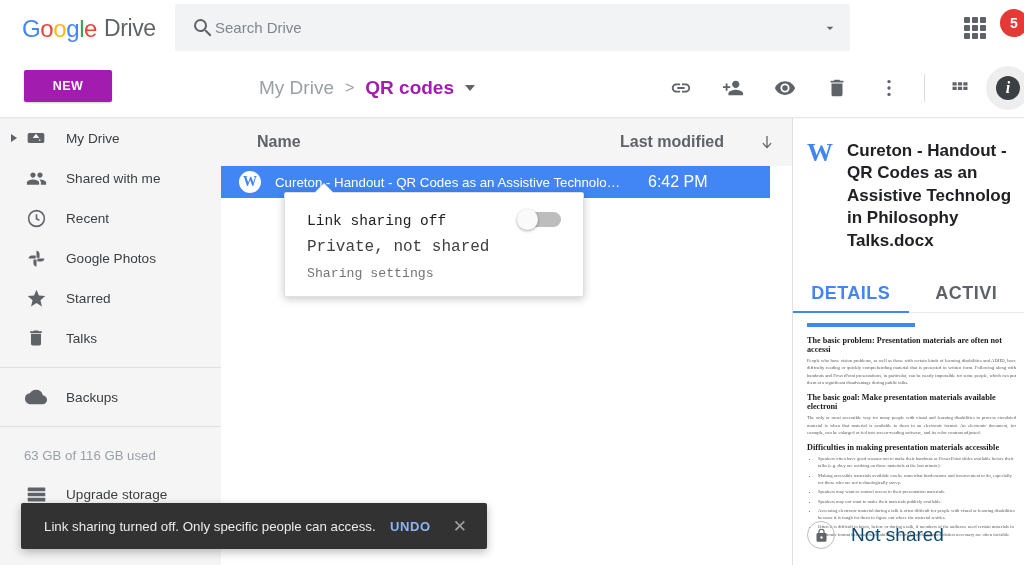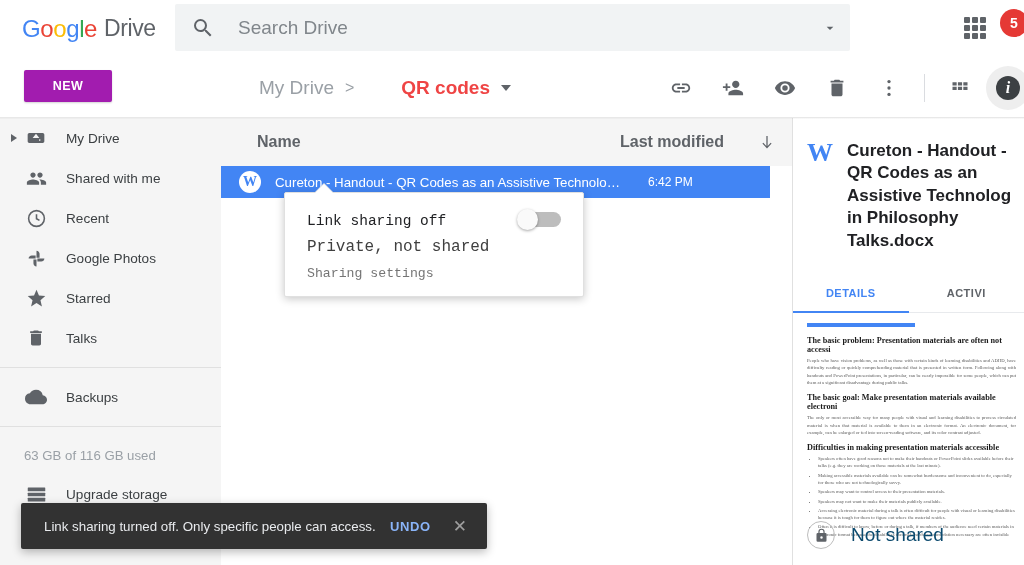--- a/index.html
+++ b/index.html
@@ -28,22 +28,22 @@
 
   .searchwrap {
     position: absolute; left: 175px; top: 4px;
     width: 675px; height: 47px;
     background: #f1f3f4; border-radius: 2px;
     display: flex; align-items: center;
   }
   .search-icon { margin-left: 16px; width: 24px; height: 24px; color: #5f6368; }
   .search-input {
     flex: 1; border: 0; background: transparent; outline: none;
-    font-family: "Liberation Sans", sans-serif; font-size: 19px;
-    color: #3c4043; margin-left: 23px;
+    font-family: "Liberation Sans", sans-serif; font-size: 15px;
+    color: #3c4043; 
   }
   .search-input::placeholder { color: #80868b; }
   .search-caret {
     width: 40px; height: 100%; display: flex;
     align-items: center; justify-content: center; color: #5f6368;
   }
 
   .apps-icon {
     position: absolute; left: 962px; top: 15px;
     width: 26px; height: 26px;
@@ -75,21 +75,21 @@
     font-size: 12.5px; font-weight: bold; letter-spacing: 0.4px;
     cursor: pointer;
     box-shadow: 0 1px 2px rgba(0,0,0,0.18);
   }
   .breadcrumb {
     position: absolute; left: 259px; top: 0; height: 61px;
     display: flex; align-items: center; font-size: 19px;
   }
   .crumb-parent { color: #9aa0a6; }
   .crumb-sep { color: #9aa0a6; margin: 0 11px; font-size: 16px; }
-  .crumb-current { color: #ef4444; font-weight: bold; margin-left: 36px; }
+  .crumb-current { color: #a21caf; font-weight: bold; }
   .crumb-caret {
     margin-left: 11px; width: 0; height: 0;
     border-left: 5px solid transparent; border-right: 5px solid transparent;
     border-top: 6px solid #5f6368;
   }
   .tools {
     position: absolute; right: 0; top: 0; height: 61px;
     display: flex; align-items: center;
   }
   .tool {
@@ -173,21 +173,21 @@
     width: 22px; height: 22px; border-radius: 50%; background: #fff;
     margin-left: 18px; margin-right: 14px;
     display: flex; align-items: center; justify-content: center;
     color: #4285F4; font-weight: bold; font-size: 14px;
     font-family: "Liberation Serif", serif;
   }
   .file-name {
     flex: 1; white-space: nowrap; overflow: hidden;
     text-overflow: ellipsis; padding-right: 23px;
   }
-  .file-time { width: 122px; font-size: 12px; }
+  .file-time { width: 122px; font-size: 16px; }
   .list-scroll-track {
     position: absolute; right: 0; top: 48px; width: 22px; bottom: 0;
     background: #fff;
   }
 
   
   .share-popup {
     position: absolute; left: 284px; top: 192px;
     width: 300px; height: 105px;
     background: #fff; border: 1px solid #e0e0e0; border-radius: 2px;
@@ -242,21 +242,21 @@
   }
   .dp-title {
     color: #202124; font-size: 17px; font-weight: bold;
     line-height: 1.32; white-space: pre-line;
   }
   .dp-tabs {
     display: flex; margin-top: 22px; height: 39px;
     border-bottom: 1px solid #e8eaed;
   }
   .dp-tab {
-    flex: 1; text-align: center; font-size: 11px; font-weight: bold;
+    flex: 1; text-align: center; font-size: 18px; font-weight: bold;
     letter-spacing: 0.5px; color: #5f6368; cursor: pointer;
     display: flex; align-items: center; justify-content: center;
     position: relative;
   }
   .dp-tab.active { color: #4285F4; }
   .dp-tab.active::after {
     content: ""; position: absolute; bottom: -1px; left: 0;
     width: 100%; height: 2px; background: #4285F4;
   }
   .dp-preview {

